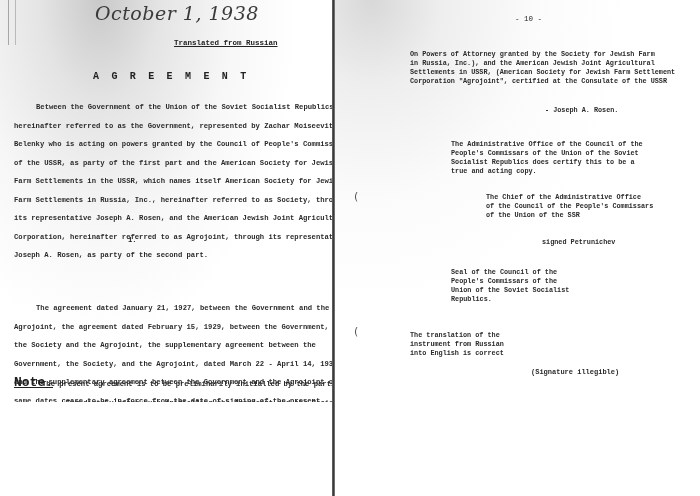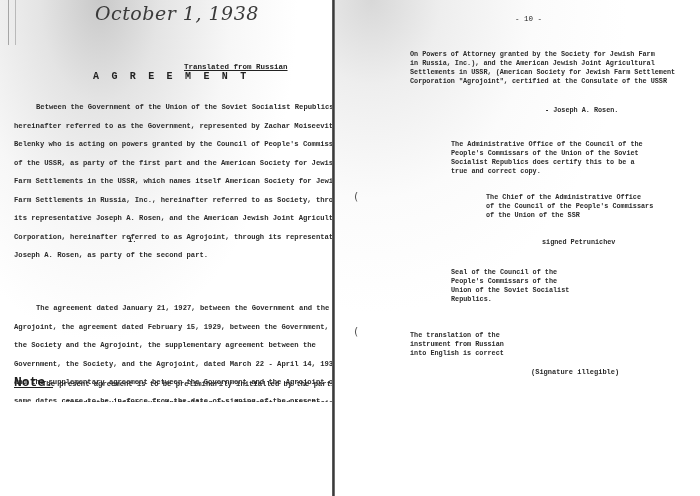--- a/index.html
+++ b/index.html
@@ -25,22 +25,22 @@
     .handwriting {
       position:absolute; left:95px; top:2px;
       font-family:"DejaVu Serif", serif; font-style:italic;
       font-size:19px; color:#3a3a3a; letter-spacing:0.5px;
     }
     .margin-mark {
       position:absolute; left:8px; top:0; width:6px; height:45px;
       border-left:1px solid #777; border-right:1px solid #999; opacity:0.6;
     }
     .subtitle {
-      position:absolute; left:184px; top:39px;
-      font-size:7.5px; font-weight:bold; text-decoration:underline; color:#222;margin-top:24px;
+      position:absolute; left:174px; top:39px;
+      font-size:7.5px; font-weight:bold; text-decoration:underline; color:#222;
     }
     .doc-title {
       position:absolute; left:93px; top:71px;
       font-size:10px; font-weight:bold; letter-spacing:3.2px; color:#222;
     }
     .body-text {
       position:absolute; font-size:7.2px; font-weight:bold; color:#2a2a2a;
       white-space:nowrap; line-height:18.5px;
     }
     .body-text .ln { display:block; }
@@ -125,21 +125,21 @@
     <span class="ln">Settlements in USSR, (American Society for Jewish Farm Settlement</span>
     <span class="ln">Corporation "Agrojoint", certified at the Consulate of the USSR</span>
   </div>
 
   <div class="block sig-rosen">- Joseph A. Rosen.</div>
 
   <div class="block certify">
     <span class="ln">The Administrative Office of the Council of the</span>
     <span class="ln">People's Commissars of the Union of the Soviet</span>
     <span class="ln">Socialist Republics does certify this to be a</span>
-    <span class="ln">true and correct copy.</span>
+    <span class="ln">true and acting copy.</span>
   </div>
 
   <div class="hole hole1">(</div>
 
   <div class="block chief">
     <span class="ln">The Chief of the Administrative Office</span>
     <span class="ln">of the Council of the People's Commissars</span>
     <span class="ln">of the Union of the SSR</span>
   </div>
 

